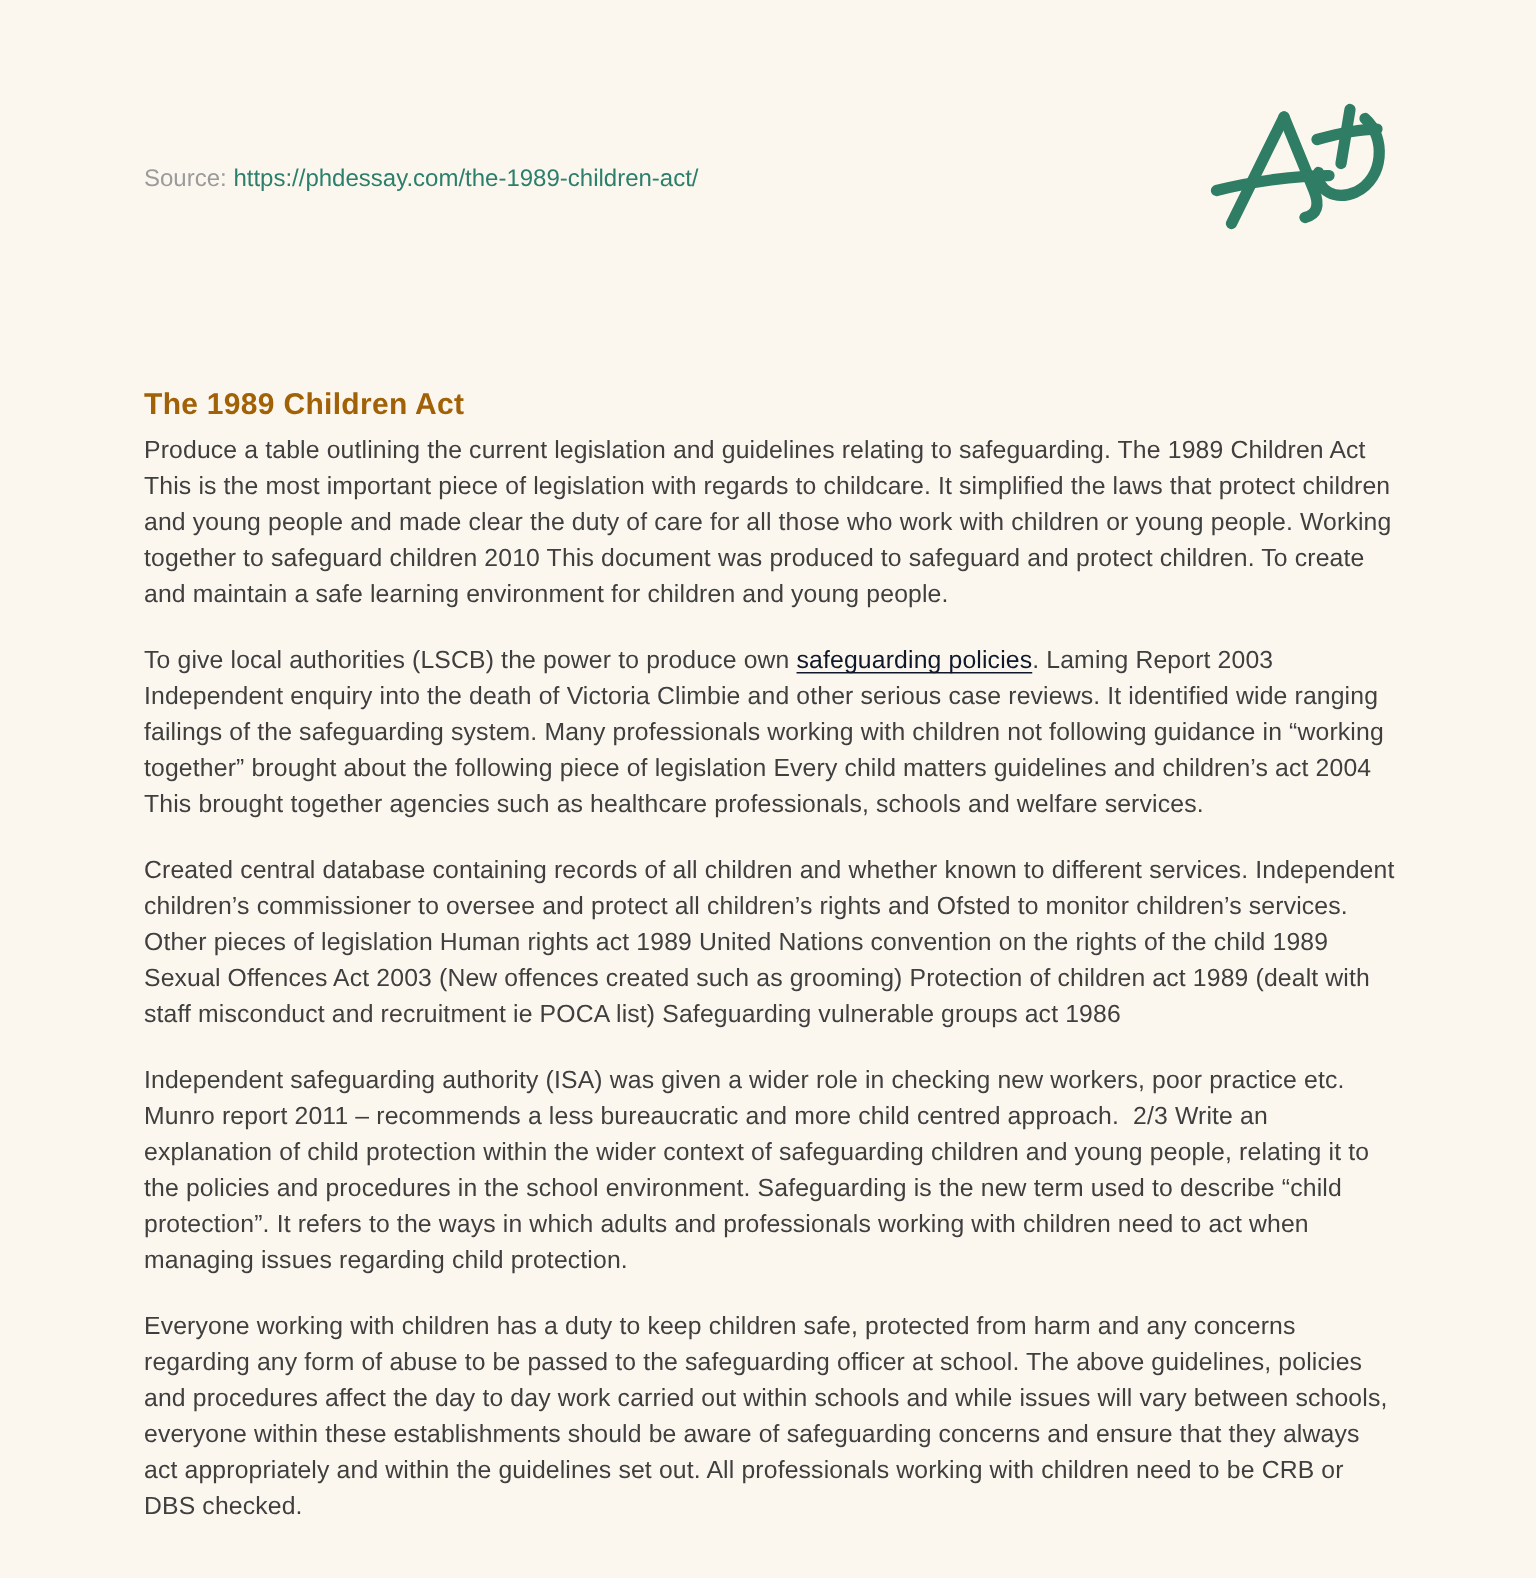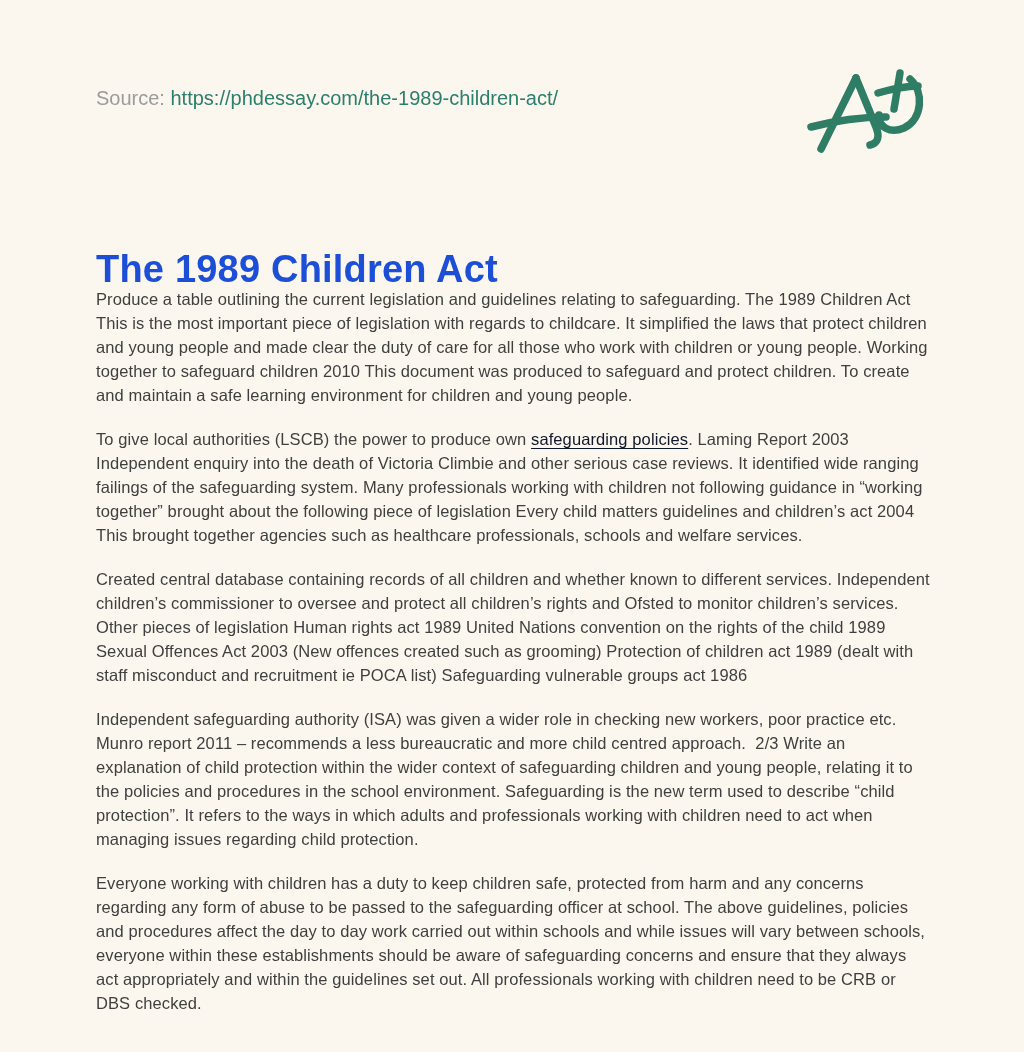--- a/index.html
+++ b/index.html
@@ -21,37 +21,37 @@
     align-items: flex-start;
   }
   .site-heading {
     font-size: 24px;
     font-weight: 700;
     color: #3a3a3a;
     line-height: 1.2;
     letter-spacing: 0.2px;
   }
   .source-line {
-    margin-top: 12px;
-    font-size: 20px;
+    margin-top: 36px;
+    font-size: 16px;
     color: #9b9b9b;
   }
   .source-line a {
     color: #2b7f6c;
     text-decoration: none;
   }
   .logo-wrap {
     margin-top: -10px;
     margin-right: 4px;
   }
   .essay-title {
     margin-top: 82px;
-    font-size: 38px;
+    font-size: 20px;
     font-weight: 700;
-    color: #1d4ed8;
+    color: #a16207;
     line-height: 36px;
     letter-spacing: 0.2px;
   }
   .essay-body {
   }
   .essay-body p {
     font-size: 16.5px;
     line-height: 24px;
     color: #3f3f3f;
     margin-bottom: 20px;

